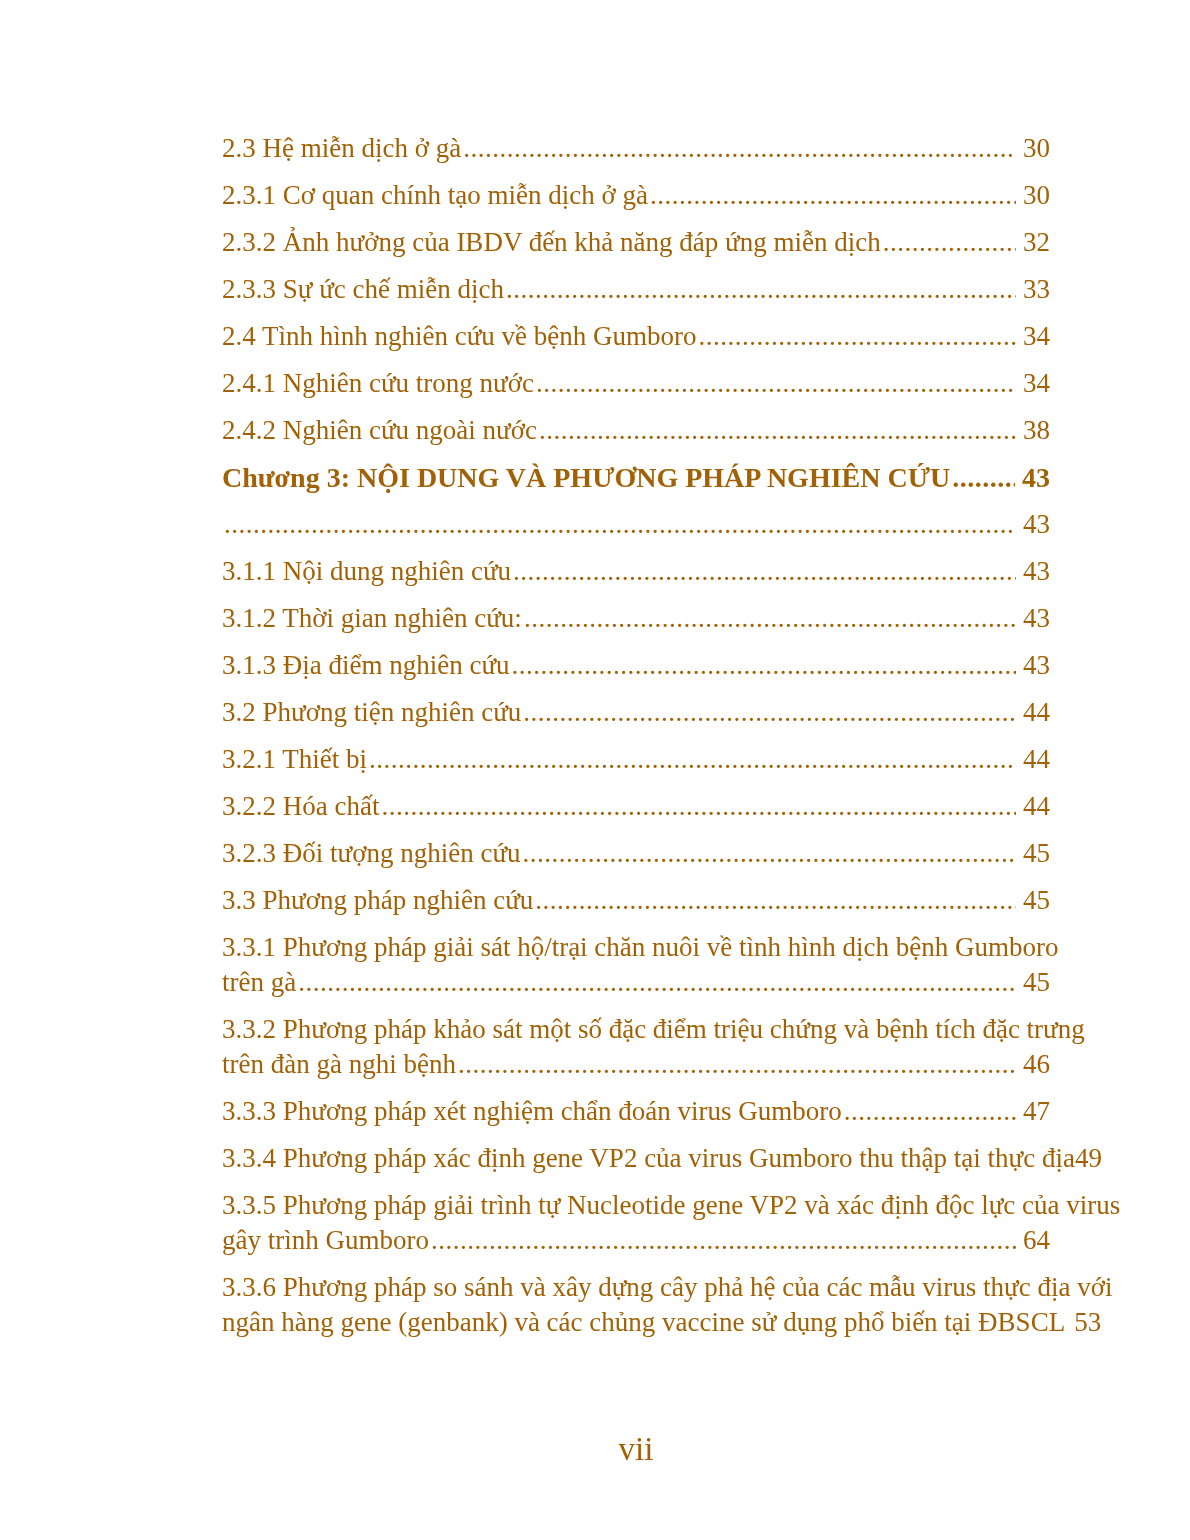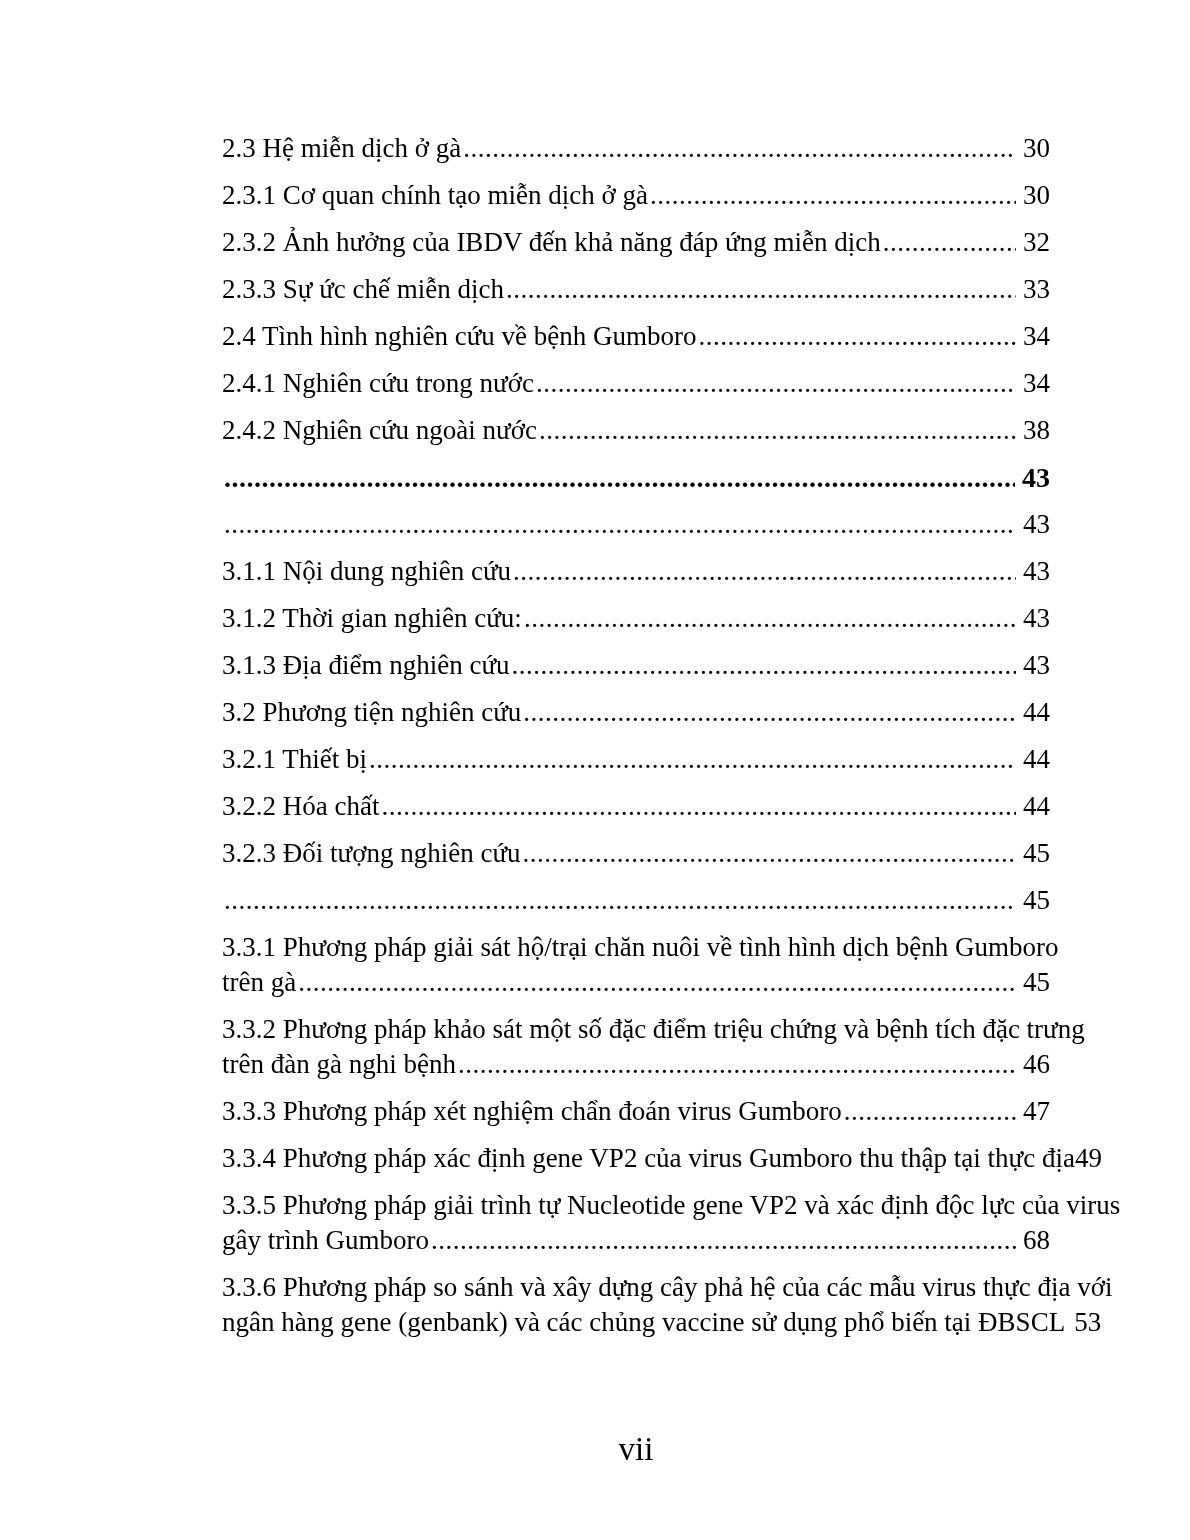--- a/index.html
+++ b/index.html
@@ -7,21 +7,21 @@
     padding: 0;
     background: #ffffff;
   }
   .page {
     position: relative;
     width: 1190px;
     height: 1540px;
     background: #ffffff;
     overflow: hidden;
     font-family: "Liberation Serif", "DejaVu Serif", serif;
-    color: #000000;
+    color: #a16207;
   }
   .content {
     position: absolute;
     left: 222px;
     top: 131px;
     width: 828px;
   }
   .entry {
     display: flex;
     align-items: baseline;
@@ -113,20 +113,21 @@
       <span class="pg">34</span>
     </div>
 
     <div class="entry">
       <span class="t">2.4.2 Nghiên cứu ngoài nước</span>
       <span class="dots"></span>
       <span class="pg">38</span>
     </div>
 
     <div class="entry bold">
+      <span class="t">Chương 3: NỘI DUNG VÀ PHƯƠNG PHÁP NGHIÊN CỨU</span>
       <span class="dots"></span>
       <span class="pg">43</span>
     </div>
 
     <div class="entry">
       <span class="dots"></span>
       <span class="pg">43</span>
     </div>
 
     <div class="entry">
@@ -165,20 +166,21 @@
       <span class="pg">44</span>
     </div>
 
     <div class="entry">
       <span class="t">3.2.3 Đối tượng nghiên cứu</span>
       <span class="dots"></span>
       <span class="pg">45</span>
     </div>
 
     <div class="entry">
+      <span class="t">3.3 Phương pháp nghiên cứu</span>
       <span class="dots"></span>
       <span class="pg">45</span>
     </div>
 
     <div class="entry2">
       <div class="jline">3.3.1 Phương pháp giải sát hộ/trại chăn nuôi về tình hình dịch bệnh Gumboro</div>
       <div class="row">
         <span class="t">trên gà</span>
         <span class="dots"></span>
         <span class="pg">45</span>
@@ -204,21 +206,21 @@
       <span class="t">3.3.4 Phương pháp xác định gene VP2 của virus Gumboro thu thập tại thực địa</span>
       <span class="spacer"></span>
       <span class="pg">49</span>
     </div>
 
     <div class="entry2">
       <div class="jline">3.3.5 Phương pháp giải trình tự Nucleotide gene VP2 và xác định độc lực của virus</div>
       <div class="row">
         <span class="t">gây trình Gumboro</span>
         <span class="dots"></span>
-        <span class="pg">68</span>
+        <span class="pg">64</span>
       </div>
     </div>
 
     <div class="entry2">
       <div class="jline">3.3.6 Phương pháp so sánh và xây dựng cây phả hệ của các mẫu virus thực địa với</div>
       <div class="row">
         <span class="t">ngân hàng gene (genbank) và các chủng vaccine sử dụng phổ biến tại ĐBSCL</span>
         <span class="dots"></span>
         <span class="pg">53</span>
       </div>

